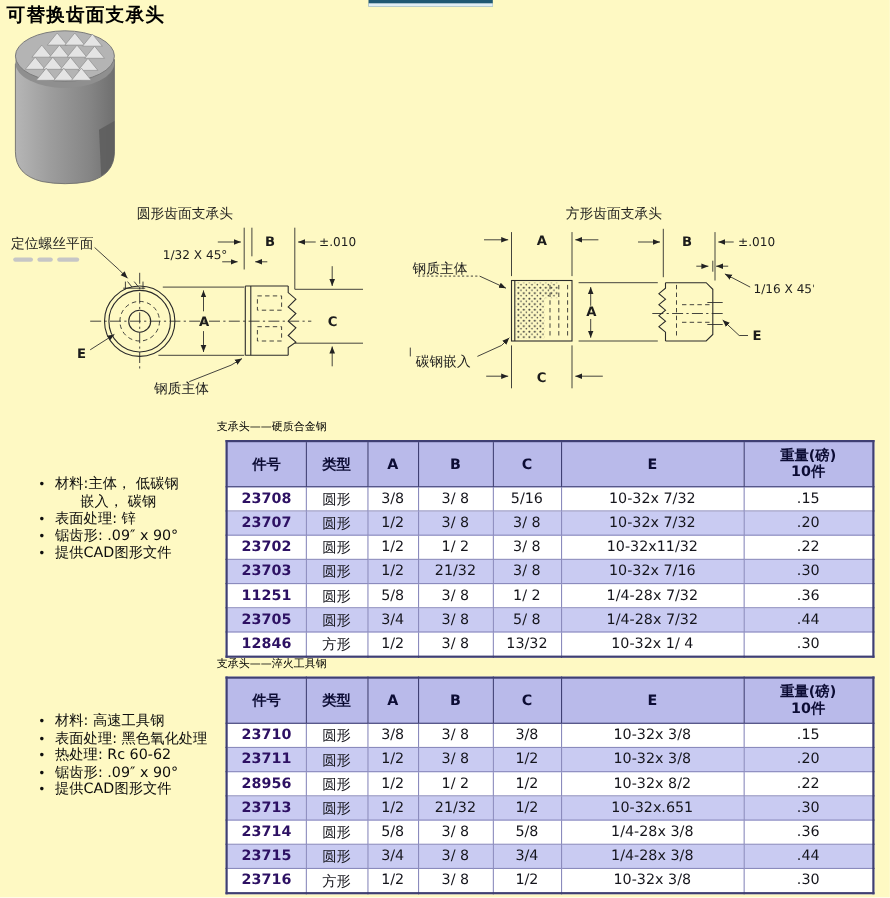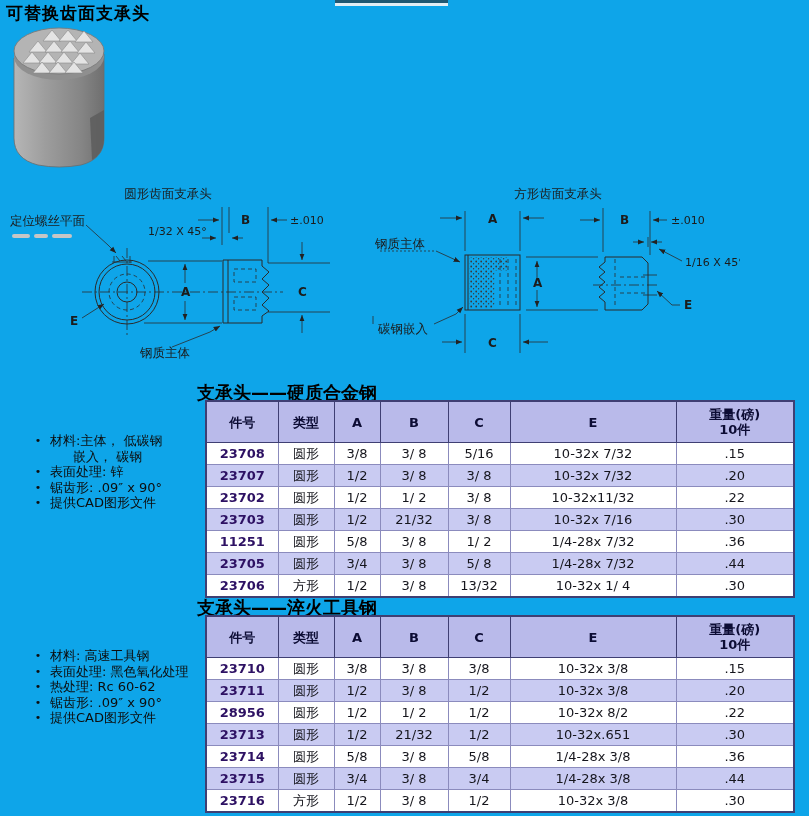--- a/index.html
+++ b/index.html
@@ -1,22 +1,22 @@
 <!DOCTYPE html>
 <html><head>
 <meta charset="utf-8">
 <style>
   html,body{margin:0;padding:0;background:#fff;}
-  .page{position:relative;width:809px;height:816px;background:#0ea5e9;overflow:hidden;
+  .page{position:relative;width:809px;height:816px;background:#fef9c3;overflow:hidden;
         font-family:"DejaVu Sans","Liberation Sans",sans-serif;color:#111;}
   .top-artifact{position:absolute;left:335px;top:0;width:113px;height:3px;
         background:#205873;border-bottom:3px solid #e2eef5;}
   h1.page-title{position:absolute;left:6px;top:2px;margin:0;font-size:17px;
         font-weight:bold;color:#000;letter-spacing:1px;}
-  .sec-title{position:absolute;font-size:18px;font-weight:bold;color:#000;white-space:pre;}
+  .sec-title{position:absolute;font-size:10px;font-weight:normal;color:#000;white-space:pre;}
   .t1{left:197px;top:381px;}
   .t2{left:197px;top:596px;}
   .notes{position:absolute;width:190px;font-size:13px;color:#0d0d0d;}
   .n1{left:26px;top:433px;}
   .n2{left:26px;top:648px;}
   .note-line{display:flex;line-height:15.5px;white-space:pre;}
   .note-line .marker{width:24px;text-align:center;flex:none;font-size:11px;line-height:15.5px;}
   .note-line.cont{padding-left:47px;text-align:center;}
   table.parts{position:absolute;border-collapse:collapse;table-layout:fixed;
         background:#fff;border:2px solid #3f3f73;}
@@ -298,21 +298,21 @@
         <tr class="alt">
           <td class="pn">23705</td>
           <td>圆形</td>
           <td>3/4</td>
           <td>3/ 8</td>
           <td>5/ 8</td>
           <td>1/4-28x 7/32</td>
           <td>.44</td>
         </tr>
         <tr>
-          <td class="pn">23706</td>
+          <td class="pn">12846</td>
           <td>方形</td>
           <td>1/2</td>
           <td>3/ 8</td>
           <td>13/32</td>
           <td>10-32x 1/ 4</td>
           <td>.30</td>
         </tr>
       </tbody>
     </table>
 

